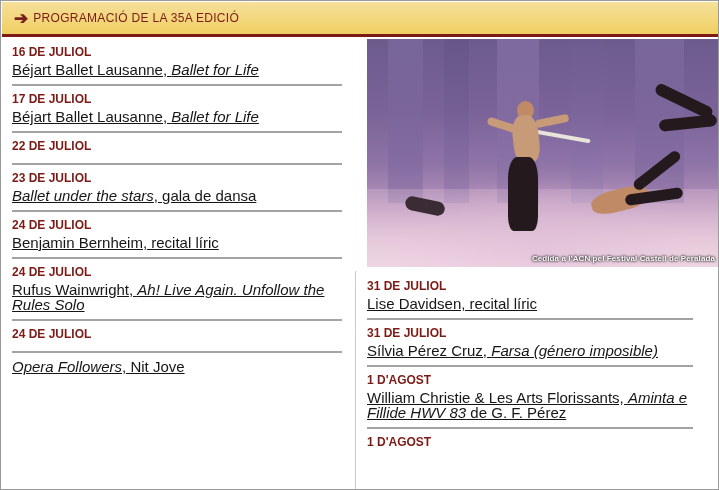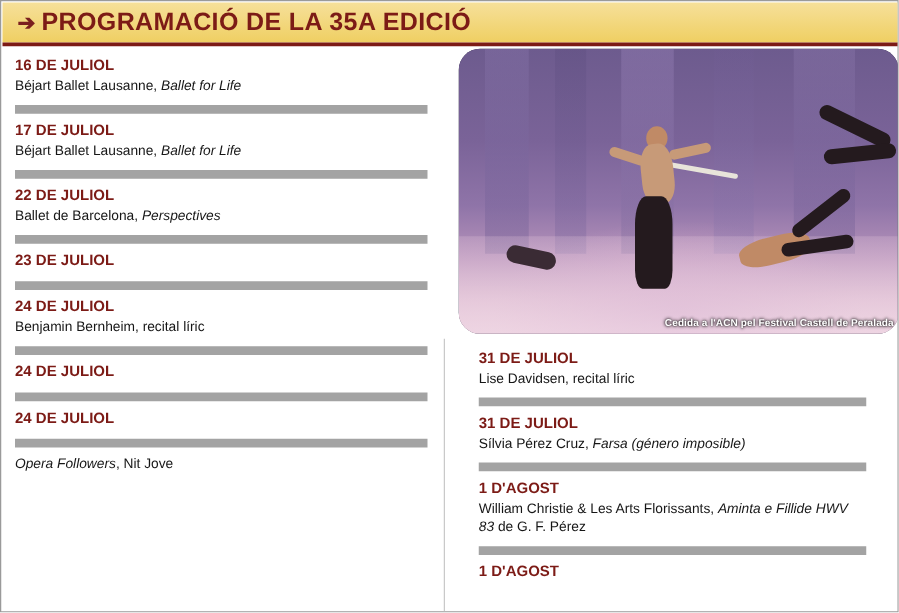--- a/index.html
+++ b/index.html
@@ -36,22 +36,22 @@
     margin-left: 12px;
     margin-right: 7px;
     color: #7a1f1f;
     font-size: 17px;
     line-height: 1;
     font-weight: bold;
     letter-spacing: -2px;
   }
   .header-title {
     color: #7c1b16;
-    font-size: 20px;
-    font-weight: bold;
+    font-size: 12px;
+    font-weight: normal;
     letter-spacing: 0.3px;
   }
   .header-rule {
     position: absolute;
     left: 1px;
     top: 33px;
     width: 717px;
     height: 3px;
     background: #7c1b16;
   }
@@ -79,50 +79,50 @@
     left: 354px;
     top: 270px;
     width: 1px;
     height: 218px;
     background: #c9c9c9;
   }
 
   
   .entry {
     padding: 6px 0 7px 0;
-    border-bottom: 7px solid #a3a3a3;
+    border-bottom: 2px solid #a3a3a3;
   }
   .entry:last-child {
     border-bottom: none;
   }
   .entry-date {
     color: #7c1b16;
     font-weight: bold;
     font-size: 12px;
     line-height: 15px;
     margin-bottom: 2px;
   }
   .entry-desc {
     color: #161616;
-    font-size: 11px;
+    font-size: 15px;
     line-height: 15px;
+    text-decoration: underline;
   }
   .entry-desc i {
     font-style: italic;
   }
 
   
   .photo-wrap {
     position: relative;
     width: 352px;
     height: 228px;
     margin: 0 0 0 8px;
     overflow: hidden;
     background: #2b2440;
-    border-radius: 17px;
   }
   .photo-bg {
     position: absolute;
     inset: 0;
     background:
       radial-gradient(ellipse 60% 45% at 50% 92%, #cfa6c8 0%, rgba(207,166,200,0) 70%),
       linear-gradient(to bottom, #6d5b8e 0%, #7a6398 32%, #8f74a8 55%, #b894bb 74%, #d9b8cd 88%, #e8cdd8 100%);
   }
   .stripe {
     position: absolute;
@@ -225,21 +225,20 @@
     color: #ffffff;
     font-size: 8px;
     font-weight: bold;
     text-shadow: 0 0 3px rgba(0,0,0,0.9), 0 0 2px rgba(0,0,0,0.9);
     letter-spacing: 0.1px;
   }
 
   .right-entries {
     margin-top: 6px;
     padding: 0 26px 0 8px;
-    margin-left: 16px;
   }
 </style>
 </head>
 <body>
 
 <div id="page">
 
   <div class="header">
     <span class="header-arrow">➔</span>
     <span class="header-title">PROGRAMACIÓ DE LA 35A EDICIÓ</span>
@@ -250,31 +249,32 @@
     <div class="entry">
       <div class="entry-date">16 DE JULIOL</div>
       <div class="entry-desc"><span>Béjart Ballet Lausanne, </span><i>Ballet for Life</i><span></span></div>
     </div>
     <div class="entry">
       <div class="entry-date">17 DE JULIOL</div>
       <div class="entry-desc"><span>Béjart Ballet Lausanne, </span><i>Ballet for Life</i><span></span></div>
     </div>
     <div class="entry">
       <div class="entry-date">22 DE JULIOL</div>
-      <div class="entry-desc"><span>Ballet de Barcelona, </span><i>Perspectives</i><span></span></div>
     </div>
     <div class="entry">
       <div class="entry-date">23 DE JULIOL</div>
+      <div class="entry-desc"><span></span><i>Ballet under the stars</i><span>, gala de dansa</span></div>
     </div>
     <div class="entry">
       <div class="entry-date">24 DE JULIOL</div>
       <div class="entry-desc"><span>Benjamin Bernheim, recital líric</span><i></i><span></span></div>
     </div>
     <div class="entry">
       <div class="entry-date">24 DE JULIOL</div>
+      <div class="entry-desc"><span>Rufus Wainwright, </span><i>Ah! Live Again. Unfollow the Rules Solo</i><span></span></div>
     </div>
     <div class="entry">
       <div class="entry-date">24 DE JULIOL</div>
     </div>
     <div class="entry">
       <div class="entry-desc"><span></span><i>Opera Followers</i><span>, Nit Jove</span></div>
     </div>
   </div>
 
   <div class="vdivider"></div>

